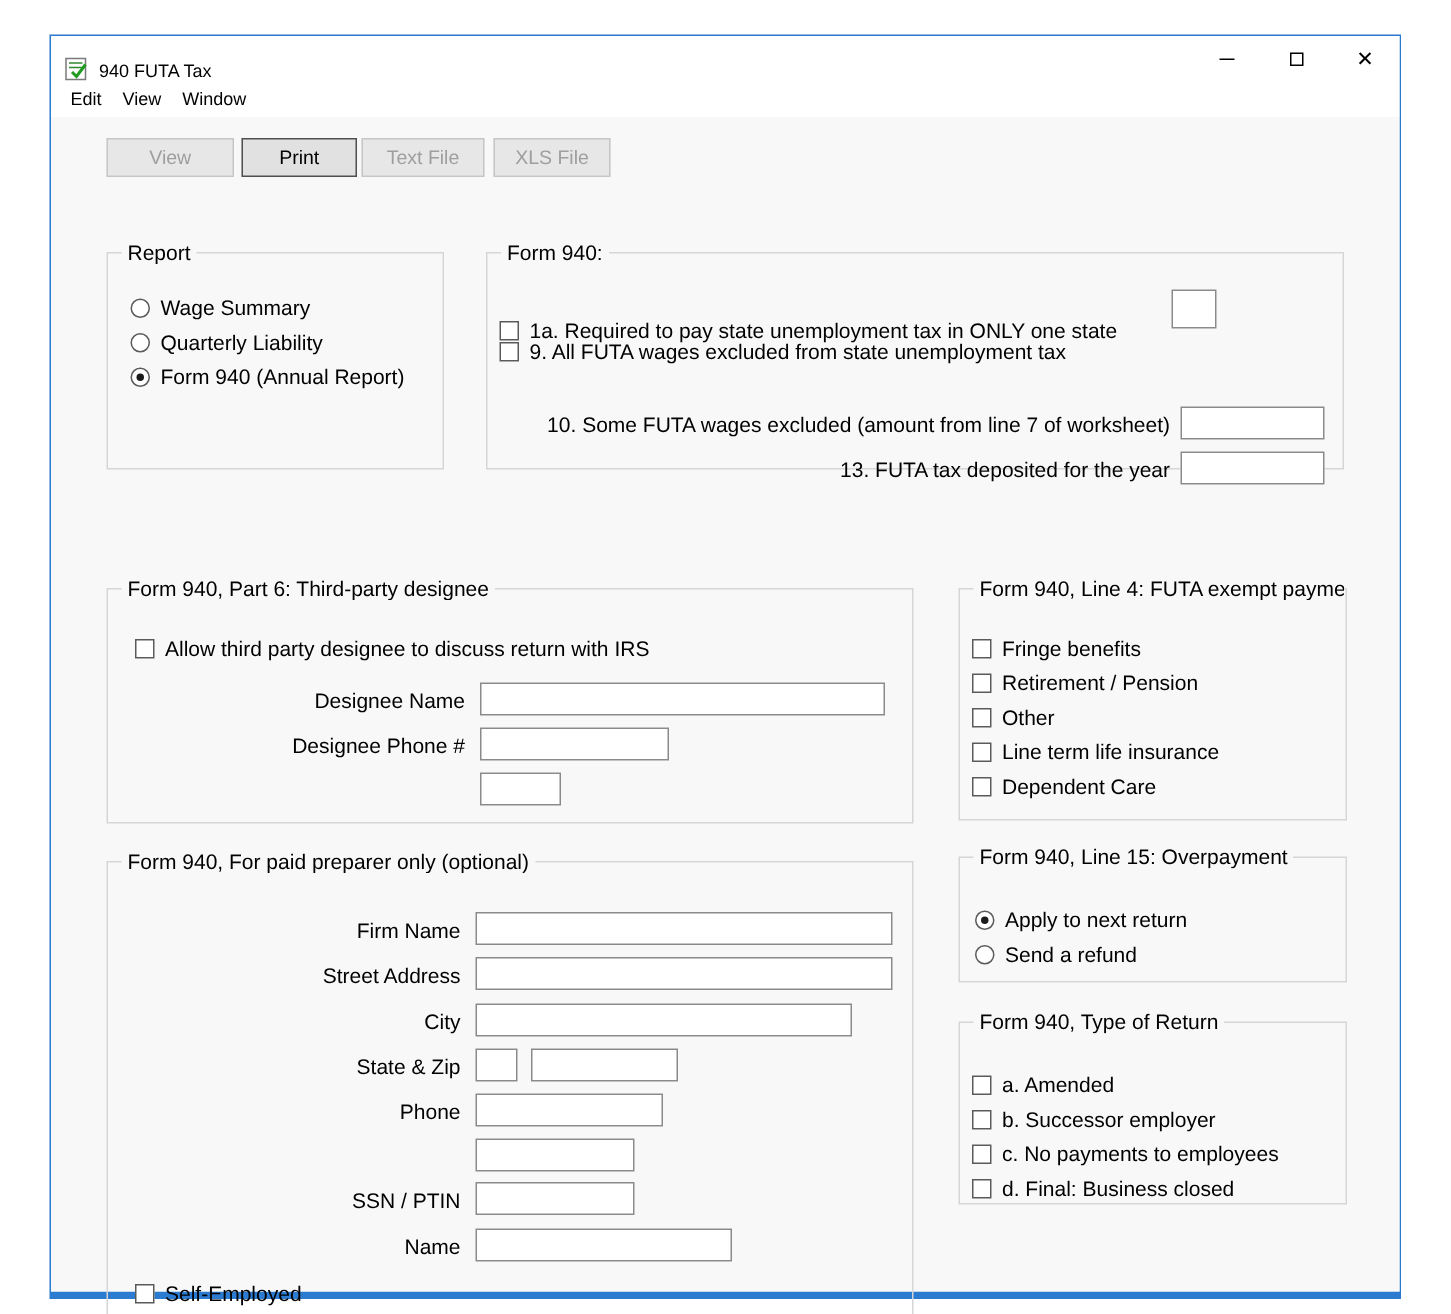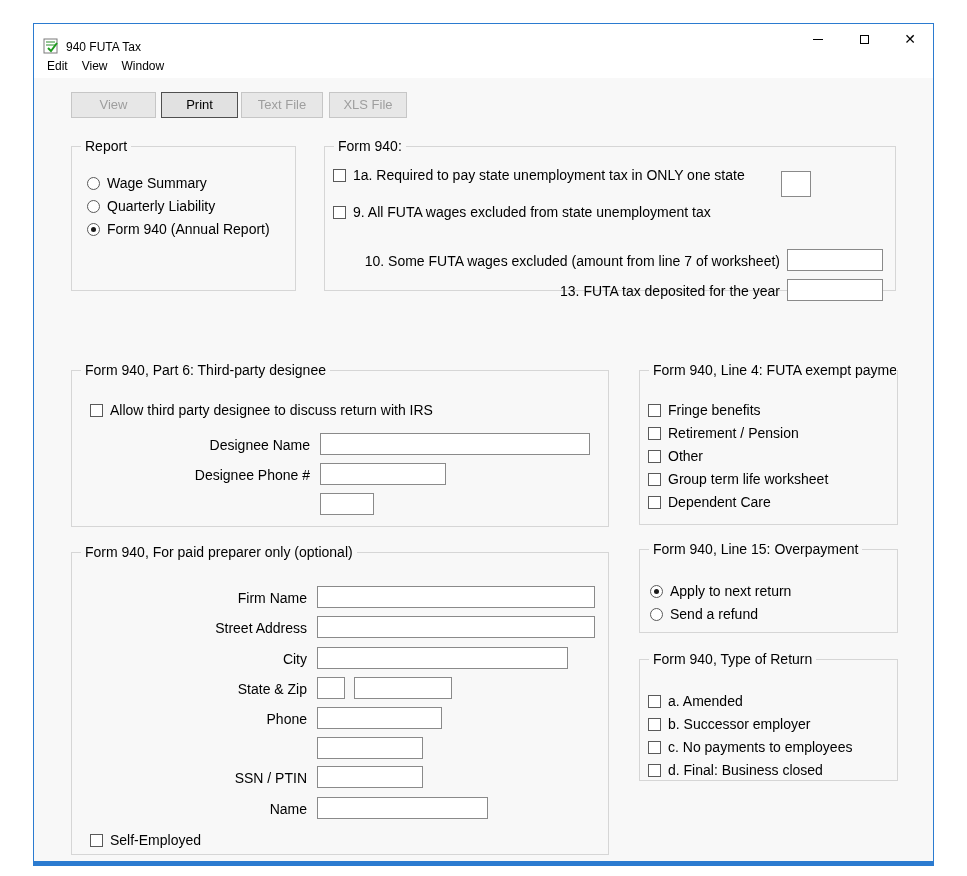--- a/index.html
+++ b/index.html
@@ -39,21 +39,21 @@
   
   .client { position: absolute; left: 0; top: 54px; right: 0; bottom: 0; background: #f8f8f8; }
   .btn {
     position: absolute; height: 26px;
     background: #e4e4e4; border: 1px solid #b6b6b6;
     font-size: 13px; font-family: "Liberation Sans", sans-serif;
     text-align: center; line-height: 24px;
   }
   .btn.disabled { color: #9e9e9e; background: #e7e7e7; border-color: #c6c6c6; }
   .btn.default { border-color: #4f4f4f; background: #e1e1e1; color: #000; }
-  .group { position: absolute; border: 1px solid #d6d6d6; }
+  .group { position: absolute; border: 1px solid #d6d6d6; margin-top: 22px; }
   .legend {
     position: absolute; top: -9px; left: 9px;
     background: #f8f8f8; padding: 0 4px;
     font-size: 14px; white-space: nowrap;
     max-width: calc(100% - 10px); overflow: hidden;
   }
   .row { position: absolute; display: flex; align-items: center; gap: 7px; font-size: 14px; white-space: nowrap; }
   .checkbox { width: 13px; height: 13px; border: 1px solid #5a5a5a; background: #fff; flex: none; }
   .radio { width: 13px; height: 13px; border: 1px solid #5a5a5a; border-radius: 50%; background: #fff; flex: none; position: relative; }
   .radio.checked::after {
@@ -119,21 +119,21 @@
         <span>Quarterly Liability</span>
       </div>
       <div class="row" style="left:15px; top:74px;">
         <span class="radio checked"></span>
         <span>Form 940 (Annual Report)</span>
       </div>
     </div>
 
     <div class="group" style="left:290px; top:68px; width:572px; height:145px;">
       <span class="legend">Form 940:</span>
-      <div class="row" style="left:8px; top:20px;text-align:right;">
+      <div class="row" style="left:8px; top:43px;text-align:right;">
         <span class="checkbox"></span>
         <span>1a. Required to pay state unemployment tax in ONLY one state</span>
       </div>
       <input class="tb" style="left: 456px; top: 24px; width: 30px; height: 26px;" value="">
       <div class="row" style="left:8px; top:57px;">
         <span class="checkbox"></span>
         <span>9. All FUTA wages excluded from state unemployment tax</span>
       </div>
       <span class="flabel right" style="left:0; top:106px; width:455px;">10. Some FUTA wages excluded (amount from line 7 of worksheet)</span>
       <input class="tb" style="left: 462px; top: 102px; width: 96px;" value="">
@@ -163,21 +163,21 @@
       <div class="row" style="left:8px; top:54px;">
         <span class="checkbox"></span>
         <span>Retirement / Pension</span>
       </div>
       <div class="row" style="left:8px; top:77px;">
         <span class="checkbox"></span>
         <span>Other</span>
       </div>
       <div class="row" style="left:8px; top:100px;">
         <span class="checkbox"></span>
-        <span>Group term life worksheet</span>
+        <span>Line term life insurance</span>
       </div>
       <div class="row" style="left:8px; top:123px;">
         <span class="checkbox"></span>
         <span>Dependent Care</span>
       </div>
     </div>
 
     <div class="group" style="left:37px; top:474px; width:538px; height:303px;">
       <span class="legend">Form 940, For paid preparer only (optional)</span>
 

